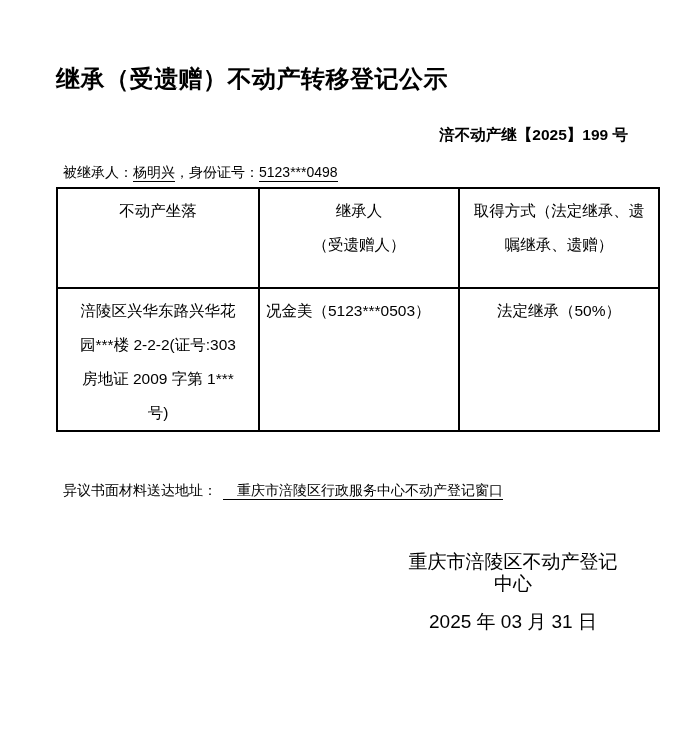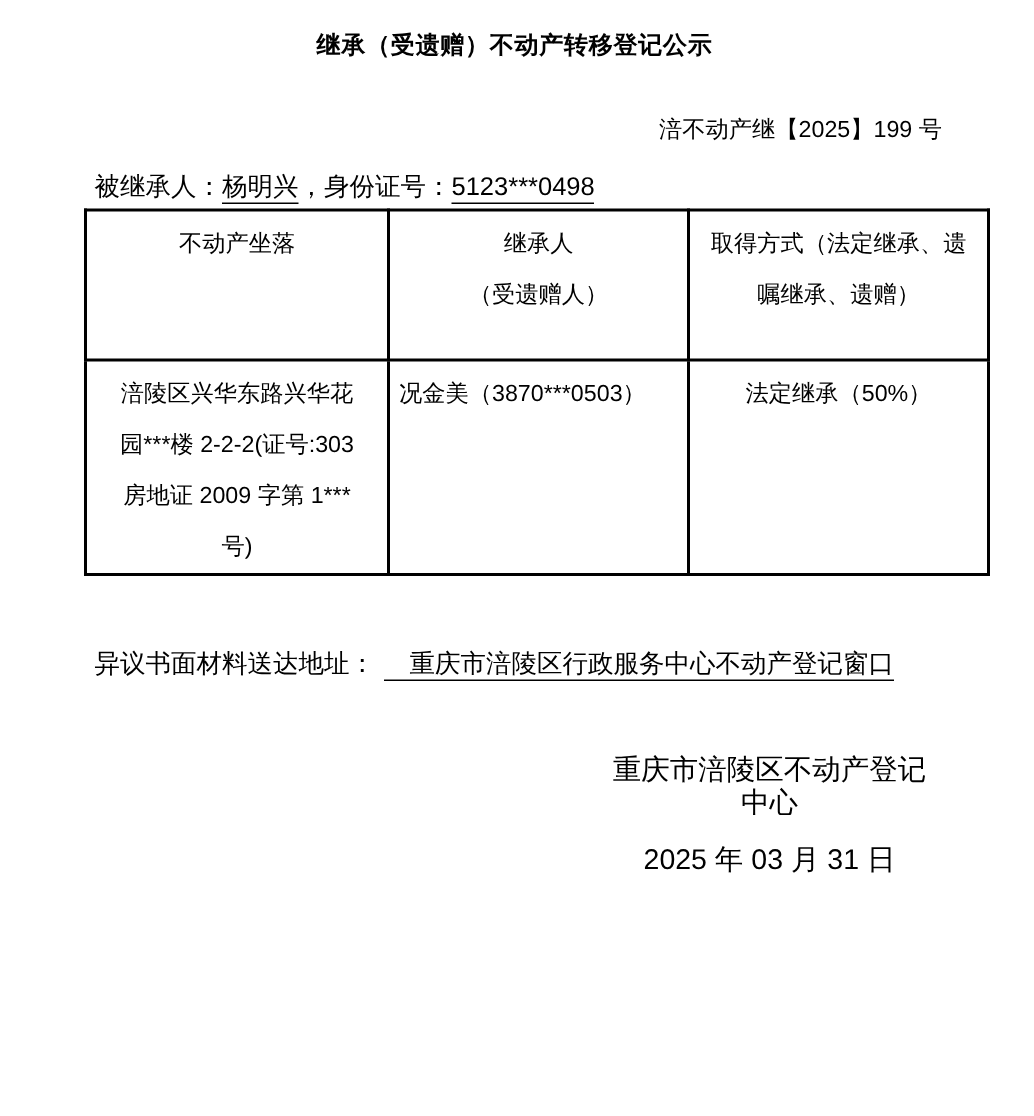--- a/index.html
+++ b/index.html
@@ -11,34 +11,35 @@
     font-family: "Liberation Sans", sans-serif;
     overflow: hidden;
   }
   .page {
     width: 689px;
     height: 744px;
     box-sizing: border-box;
     padding: 16px 59px 0 56px; 
   }
   .title {
-    text-align: center;
-    font-size: 16px;
+    font-size: 24px;
     font-weight: bold;
     line-height: 30px;
     letter-spacing: 0.5px;
+    margin-top: 48px;
   }
   .doc-number {
     text-align: right;
     font-size: 15.5px;
     line-height: 22px;
     margin-top: 30px;
     padding-right: 2px;
+    font-weight: bold;
   }
-  .body-text { font-size: 17px; }
+  .body-text { font-size: 14px; }
   .heir-line {
     margin-top: 15px;
     margin-left: 7px;
     line-height: 23px;
   }
   .u {
     border-bottom: 1px solid #000;
     padding-bottom: 1px;
   }
   .paragraph {
@@ -125,21 +126,21 @@
       </th>
     </tr>
     <tr class="data-row">
       <td class="col1 cell-center">
         <div>涪陵区兴华东路兴华花</div>
         <div>园***楼 2-2-2(证号:303</div>
         <div>房地证 2009 字第 1***</div>
         <div>号)</div>
       </td>
       <td class="col2 cell-left">
-        <div>况金美（3870***0503）</div>
+        <div>况金美（5123***0503）</div>
       </td>
       <td class="col3 cell-center">
         <div>法定继承（50%）</div>
       </td>
     </tr>
   </tbody>
     </table>
 
   <div class="address-line body-text">
     <span>异议书面材料送达地址：</span><span class="u">　重庆市涪陵区行政服务中心不动产登记窗口</span>

